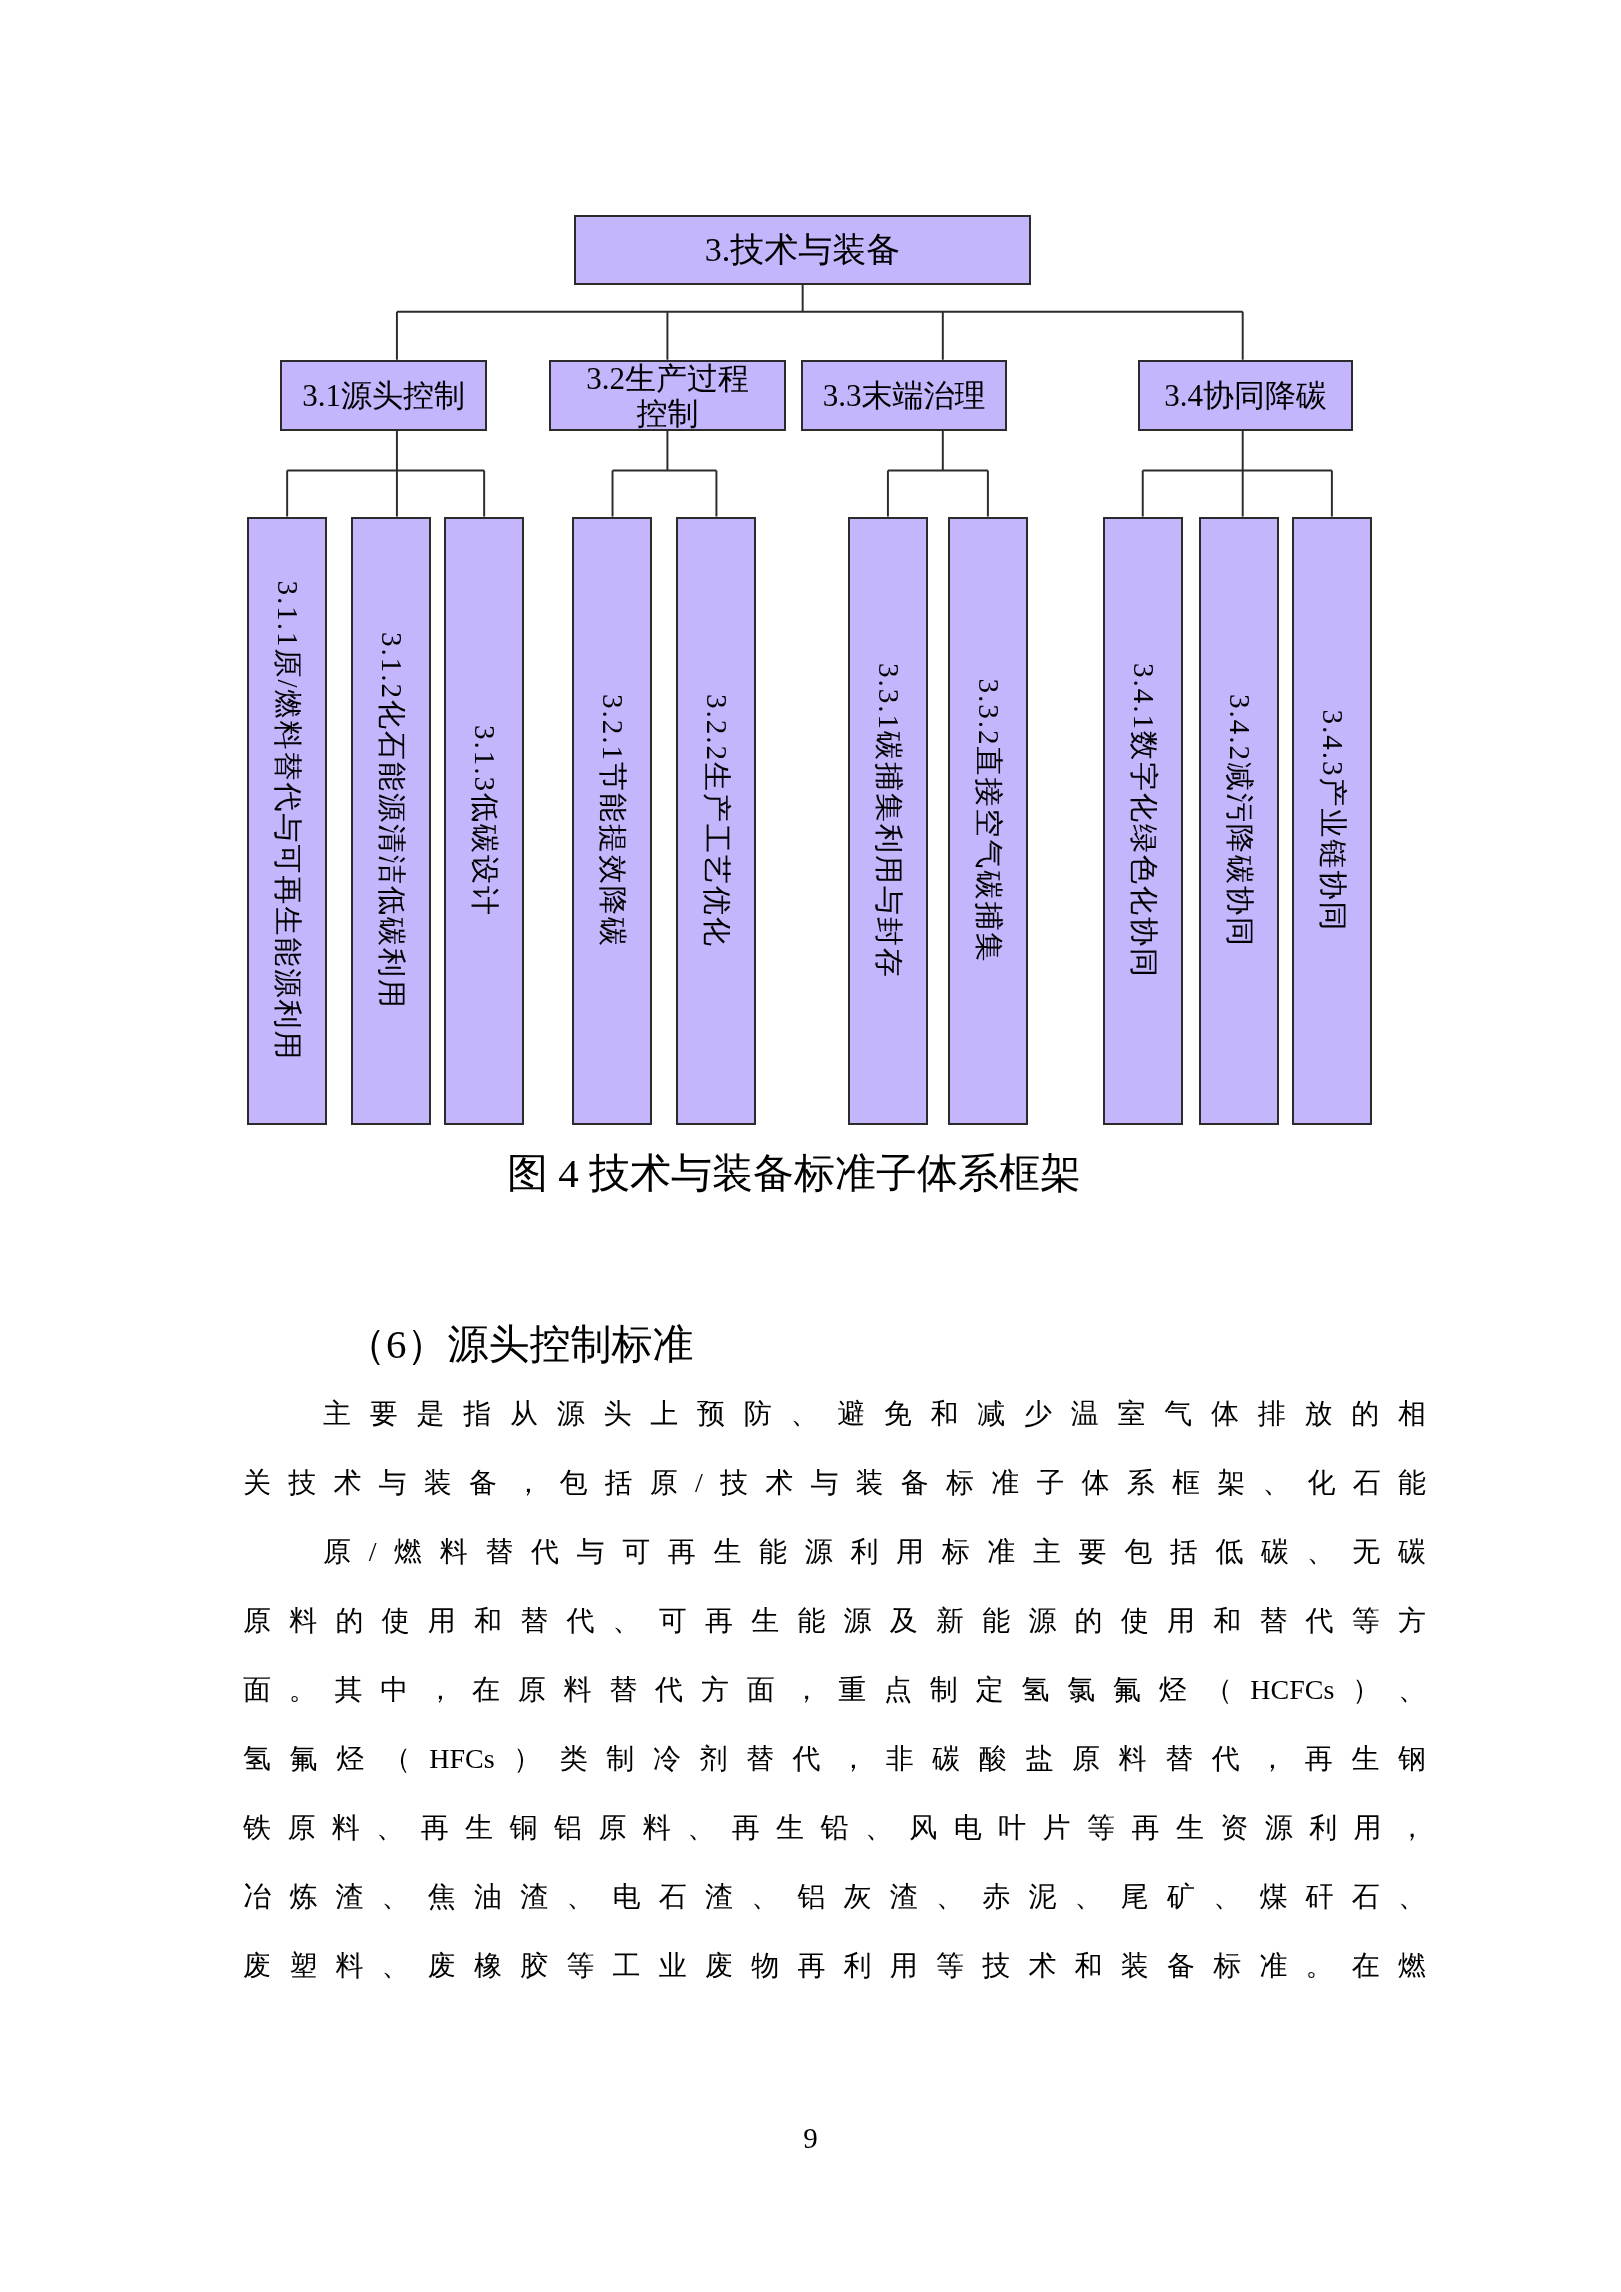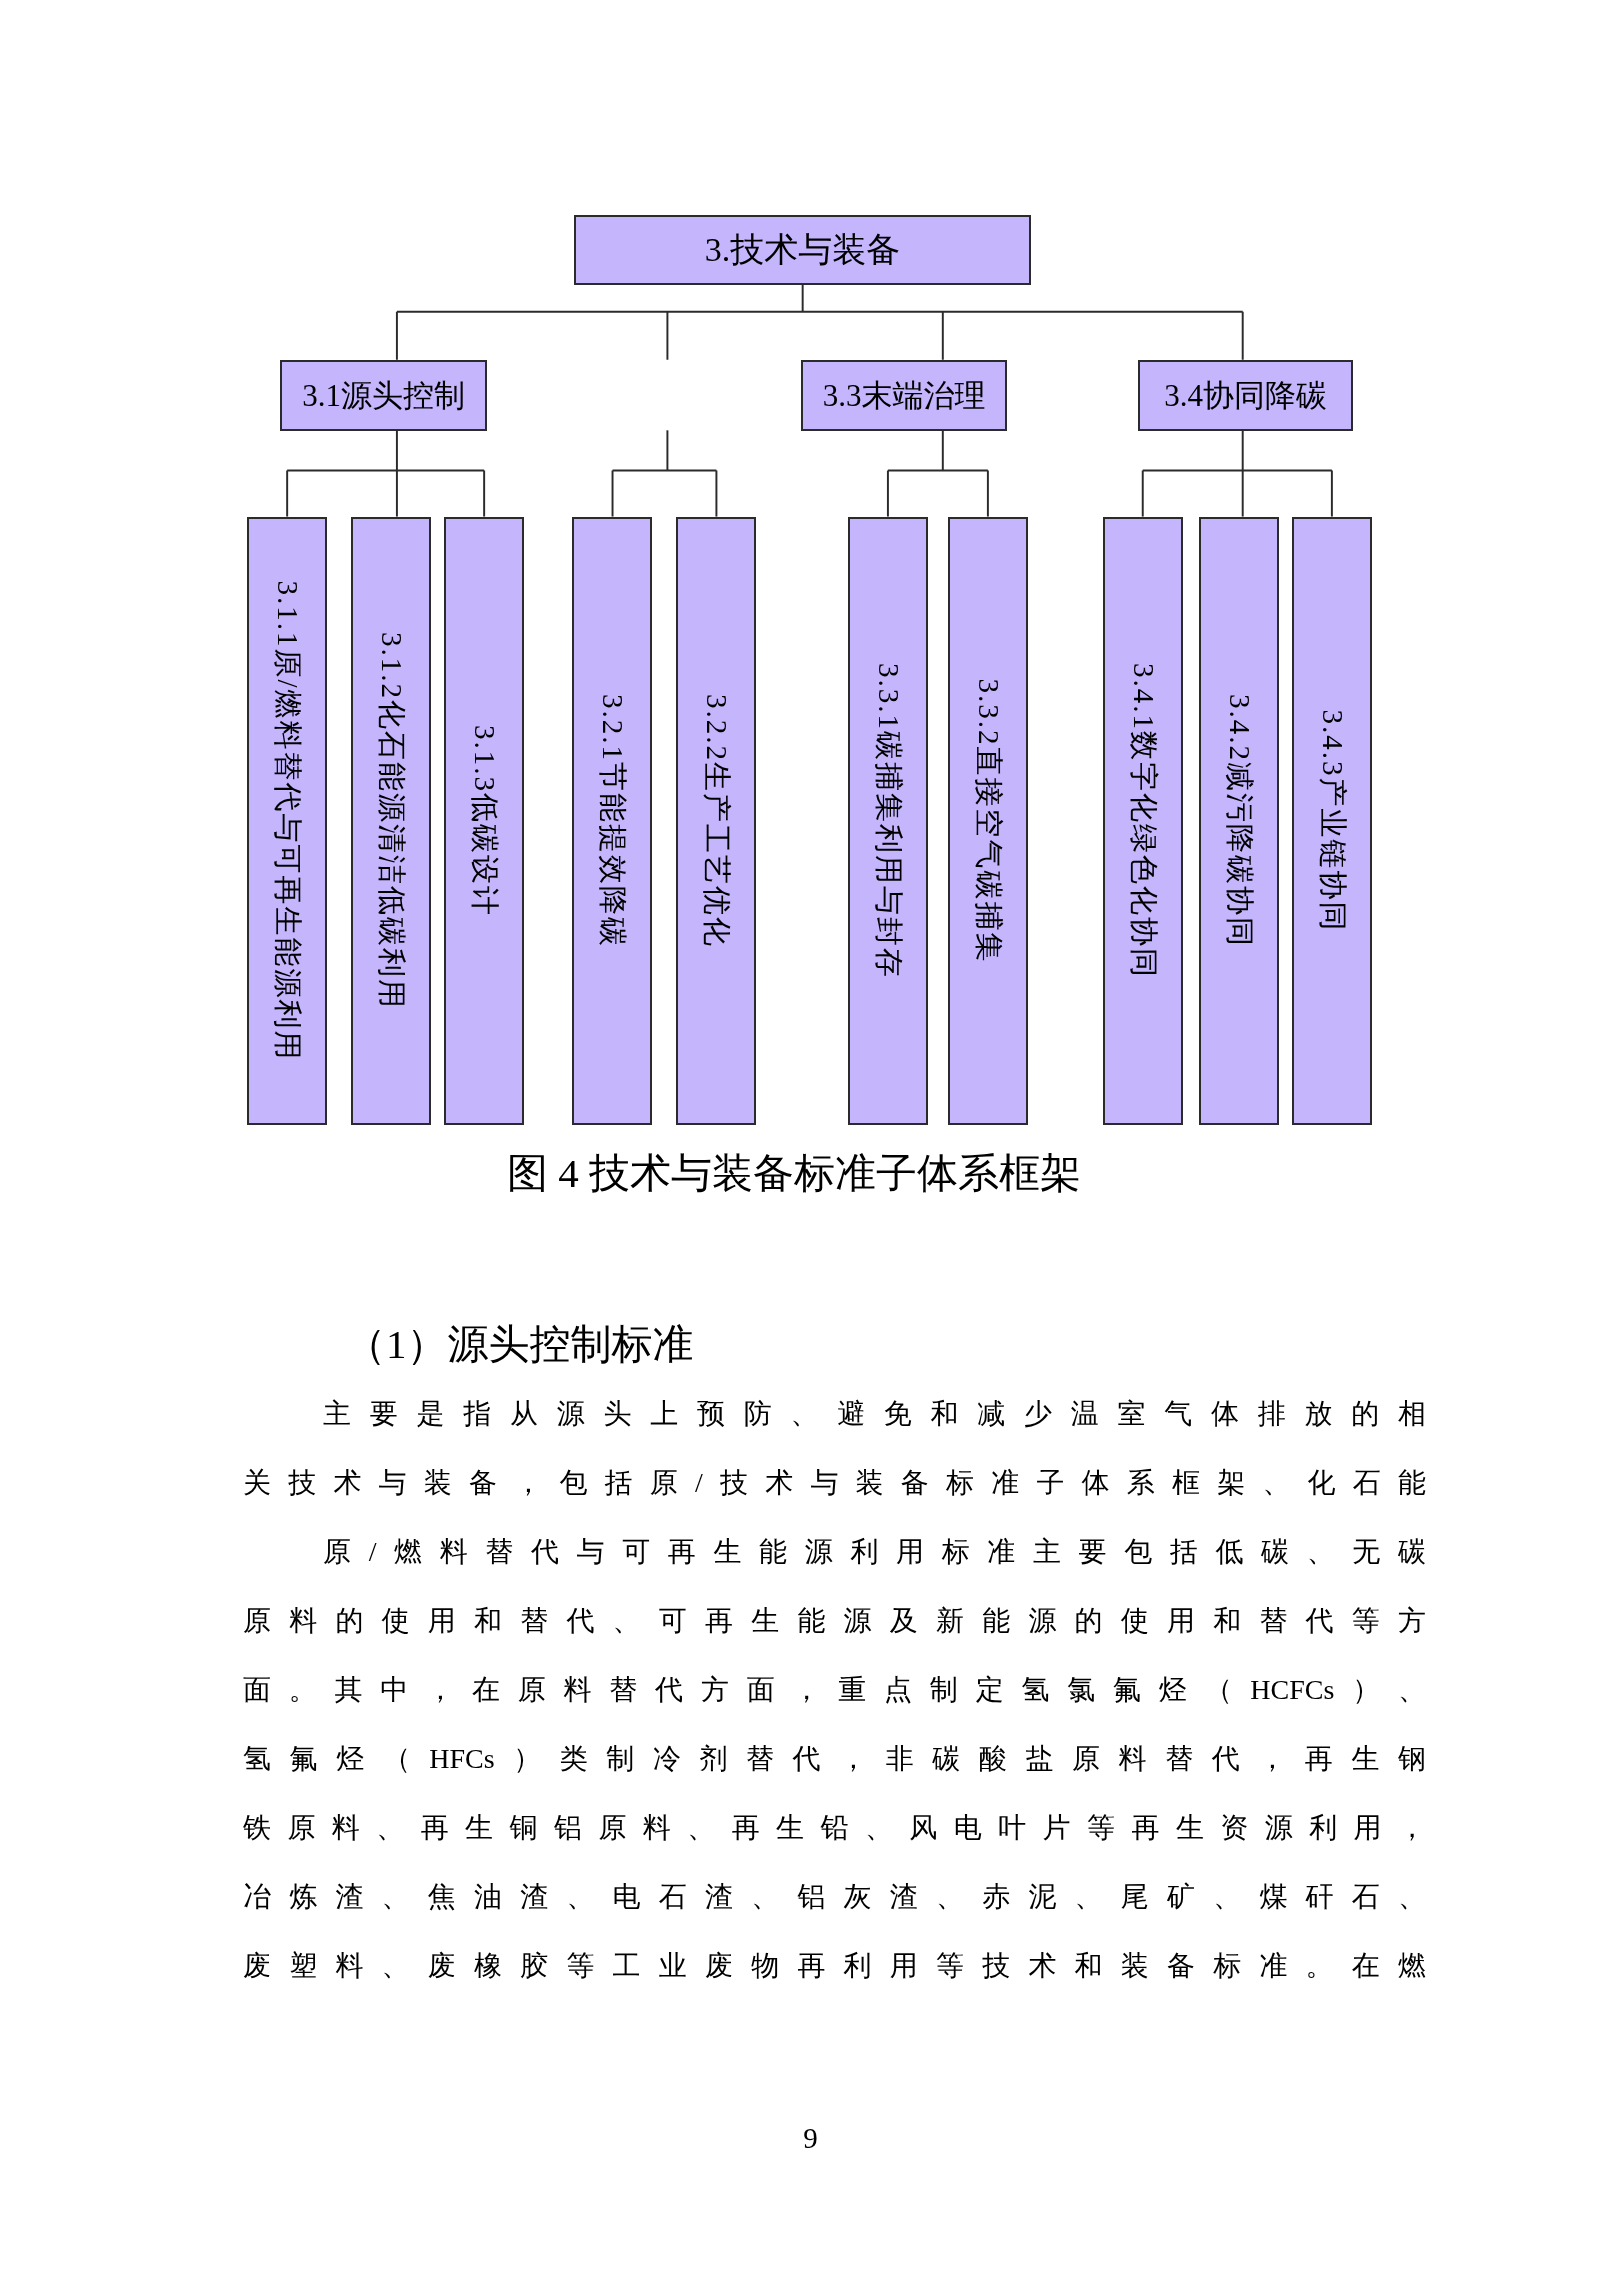--- a/index.html
+++ b/index.html
@@ -75,20 +75,24 @@
       </g>
     </svg>
 
     <div class="nbox root-box">
       <span>3.技术与装备</span>
     </div>
 
     <div class="nbox l2 b31">
       <span>3.1源头控制</span>
     </div>
+    <div class="nbox l2 b32">
+      <span>3.2生产过程</span>
+      <span>控制</span>
+    </div>
     <div class="nbox l2 b33">
       <span>3.3末端治理</span>
     </div>
     <div class="nbox l2 b34">
       <span>3.4协同降碳</span>
     </div>
 
     <div class="nbox l3 c311">
       <div class="vwrap">
           <span class="vtext">3.1.1原/燃料替代与可再生能源利用</span>
@@ -136,21 +140,21 @@
     </div>
     <div class="nbox l3 c343">
       <div class="vwrap">
           <span class="vtext">3.4.3产业链协同</span>
         </div>
     </div>
   </div>
 
   <div class="caption">图 4 技术与装备标准子体系框架</div>
 
-  <div class="heading">（1）源头控制标准</div>
+  <div class="heading">（6）源头控制标准</div>
 
   <div class="bodytext">
     <div class="bline first">主要是指从源头上预防、避免和减少温室气体排放的相</div>
     <div class="bline">关技术与装备，包括原/技术与装备标准子体系框架、化石能</div>
     <div class="bline first">原/燃料替代与可再生能源利用标准主要包括低碳、无碳</div>
     <div class="bline">原料的使用和替代、可再生能源及新能源的使用和替代等方</div>
     <div class="bline">面。其中，在原料替代方面，重点制定氢氯氟烃（HCFCs）、</div>
     <div class="bline">氢氟烃（HFCs）类制冷剂替代，非碳酸盐原料替代，再生钢</div>
     <div class="bline">铁原料、再生铜铝原料、再生铅、风电叶片等再生资源利用，</div>
     <div class="bline">冶炼渣、焦油渣、电石渣、铝灰渣、赤泥、尾矿、煤矸石、</div>

